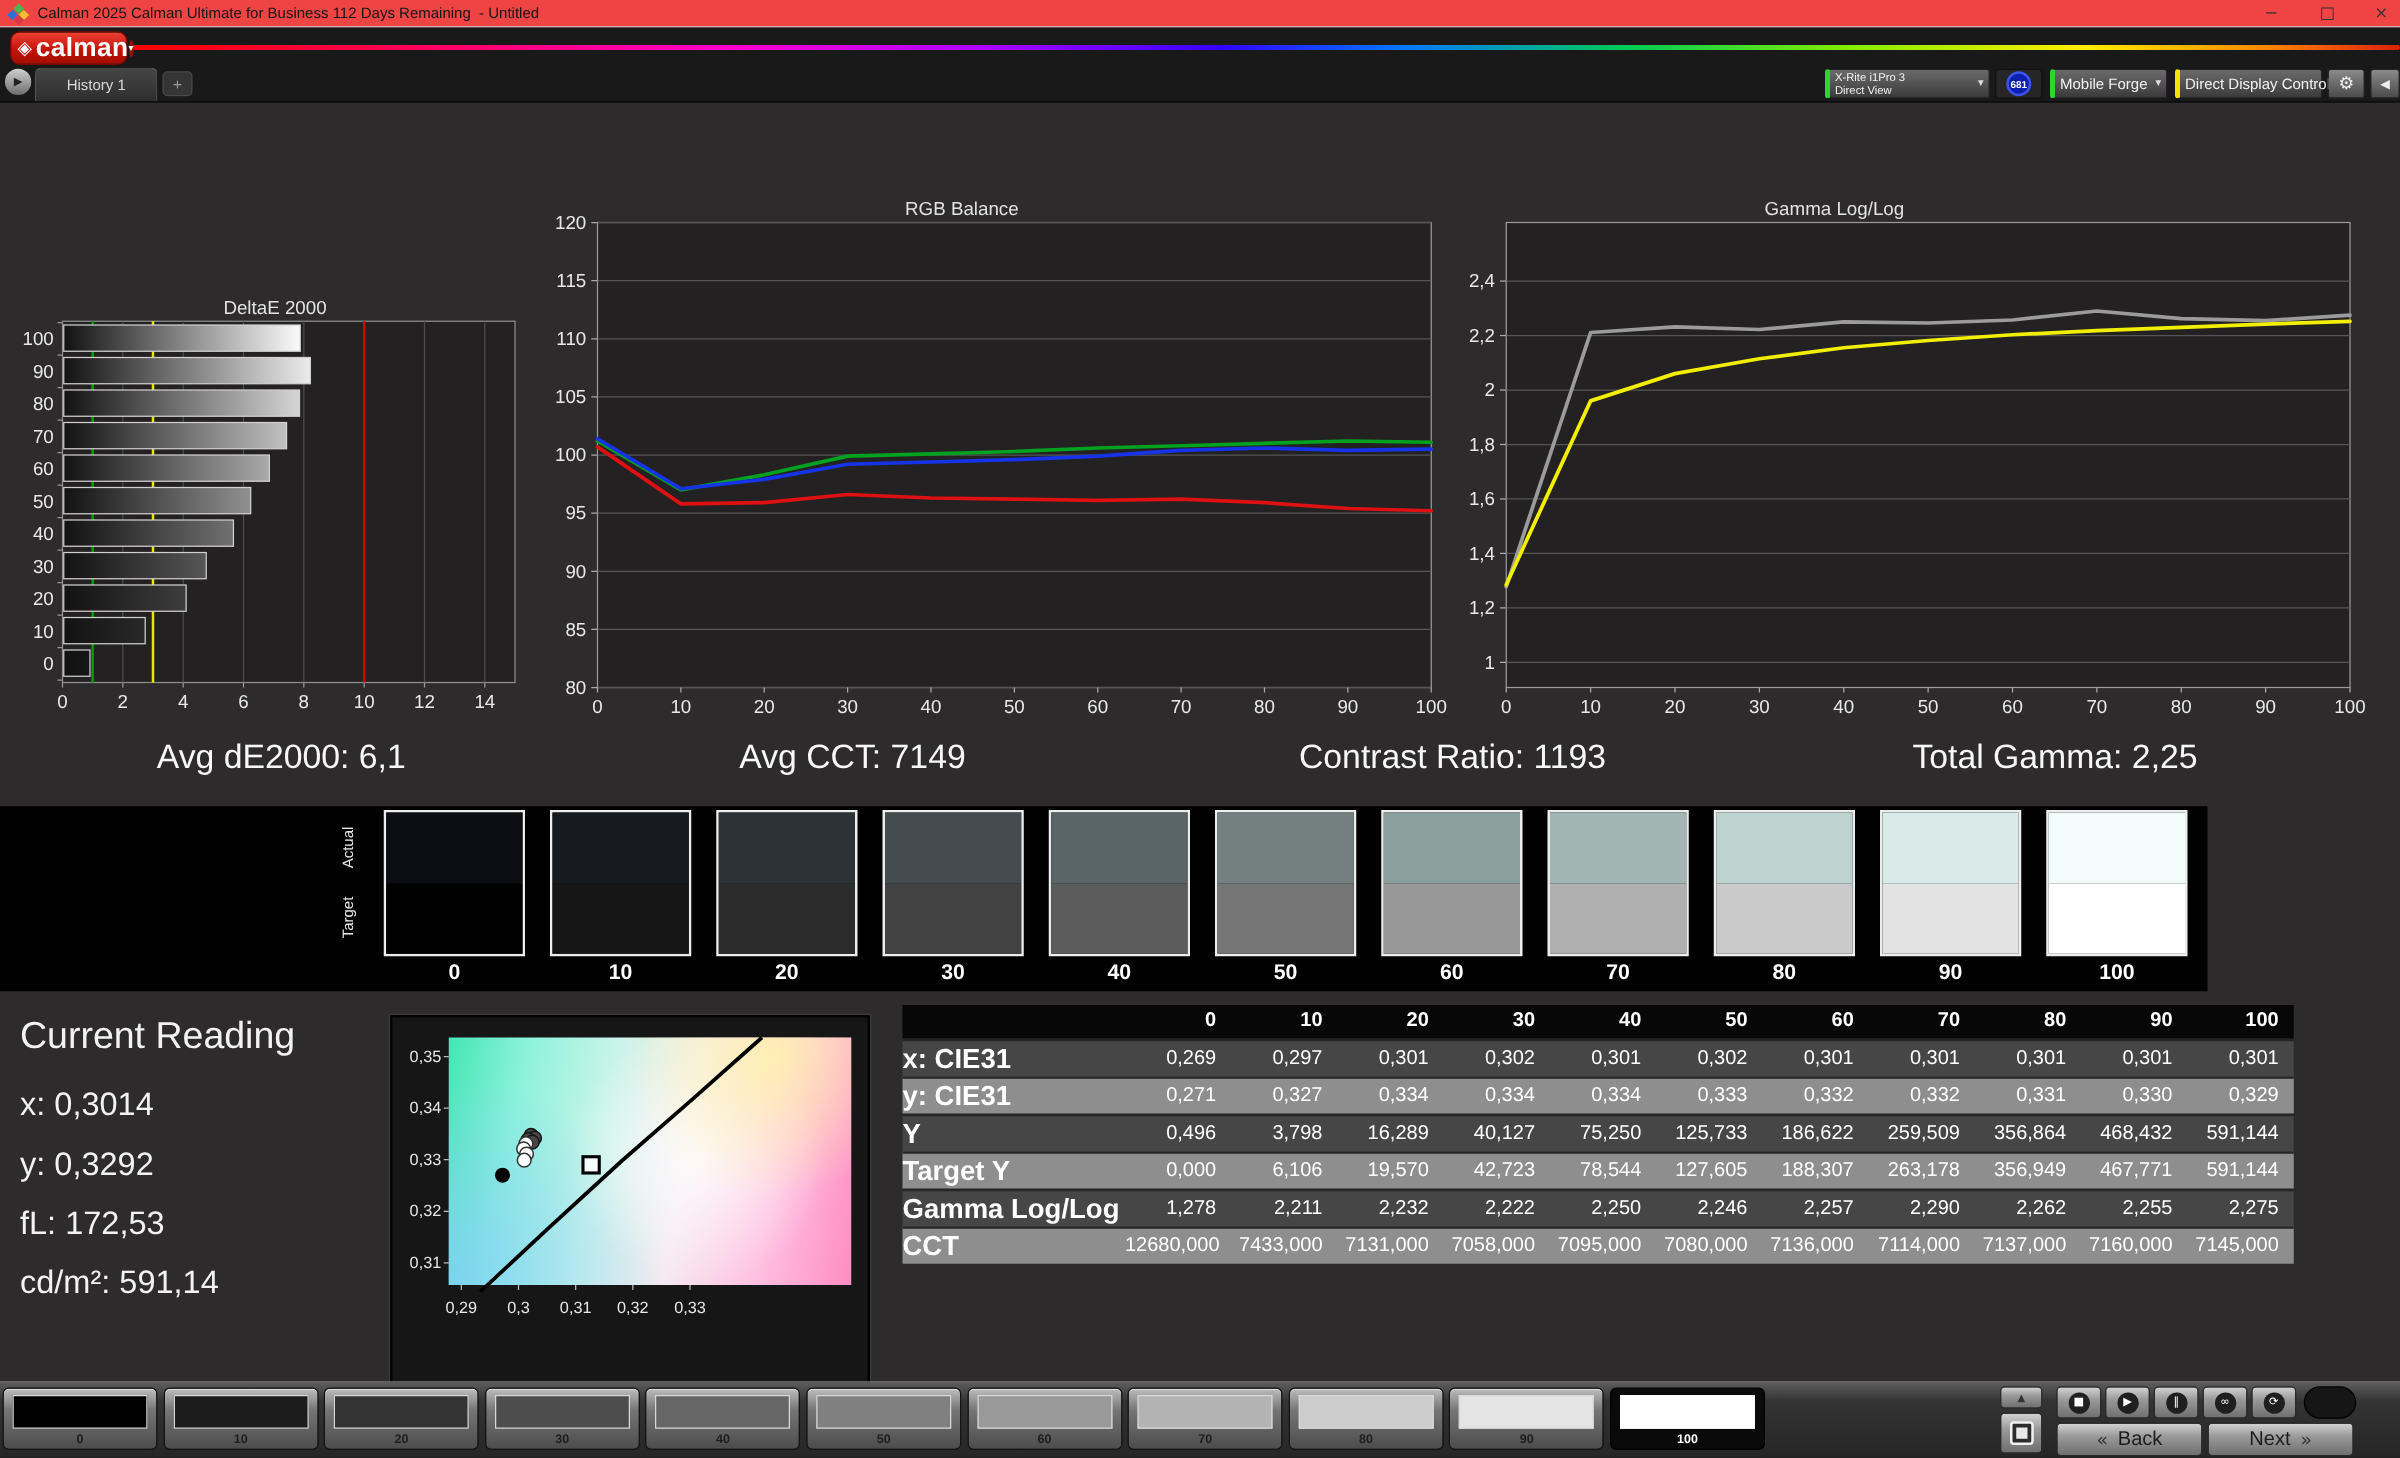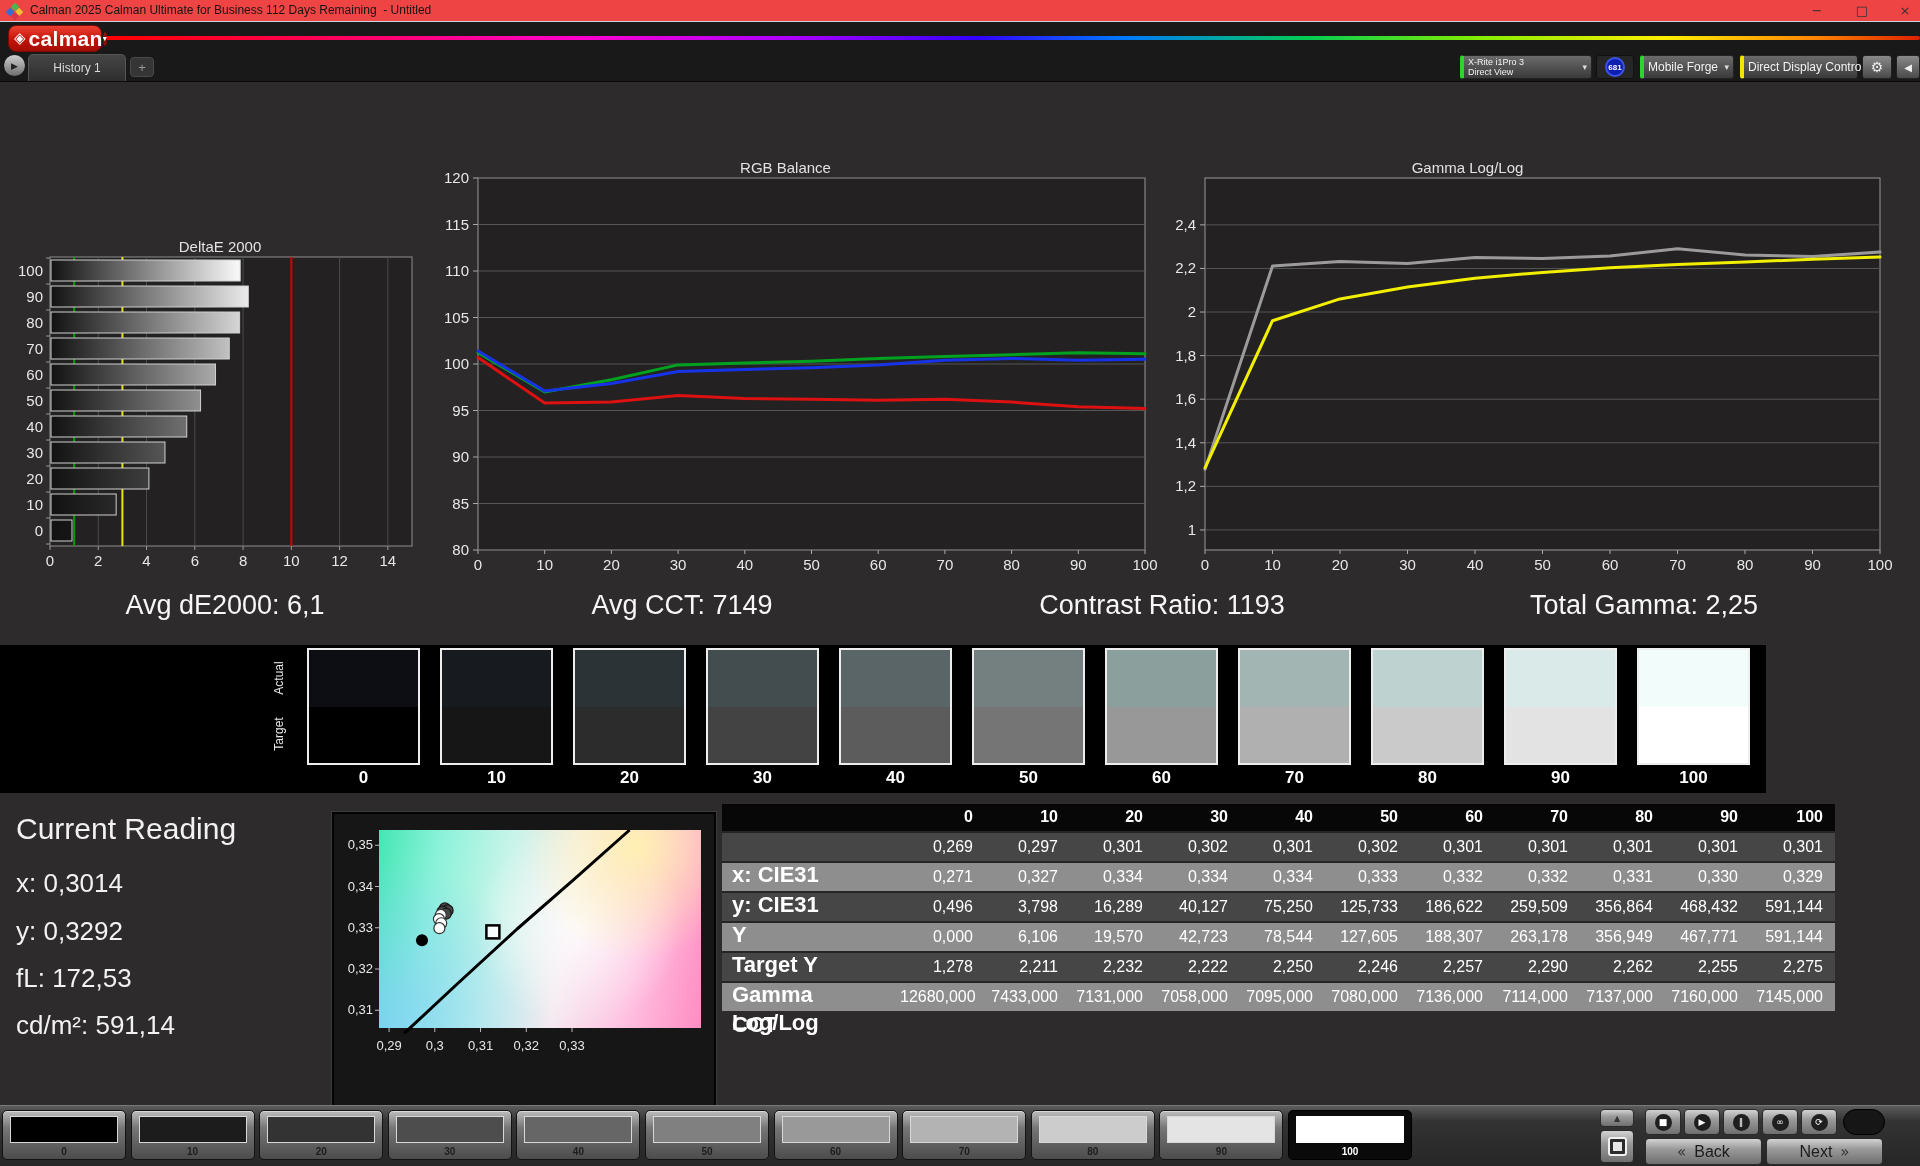--- a/index.html
+++ b/index.html
@@ -63,38 +63,38 @@
   .sw{position:absolute;top:3px;width:113px;height:117px;border:2px solid #ededed;}
   .sw .half{position:absolute;left:0;width:109px;height:57px;}
   .sw .h2{top:57px;height:56px;}
   .swl{position:absolute;top:123px;width:113px;text-align:center;color:#fff;font-weight:bold;font-size:17px;}
 
   
   .crtitle{left:16px;top:812px;font-size:30px;color:#f2f2f2;}
   .crline{left:16px;font-size:26px;color:#f2f2f2;}
 
   
-  .ciepanel{left:332px;top:812px;width:384px;height:312px;background:#161616;border:2px solid #030303;outline:1px solid #3c3c3c;}
+  .ciepanel{left:312px;top:812px;width:384px;height:312px;background:#161616;border:2px solid #030303;outline:1px solid #3c3c3c;}
   .ciegrad{left:45px;top:16px;width:322px;height:198px;
     background:
       radial-gradient(circle at 80% 8%, rgba(255,246,170,.85), rgba(255,246,170,0) 36%),
       radial-gradient(circle at 62% 48%, rgba(255,255,255,.8), rgba(255,255,255,0) 46%),
       radial-gradient(circle at 0% 100%, rgba(130,200,255,.7), rgba(130,200,255,0) 45%),
       linear-gradient(100deg,#44e6b4 0%,#8df2da 18%,#c9f4e9 38%,#f5e9f0 58%,#ffc1e1 78%,#ff8cc2 100%);}
 
   
   .dtable{left:722px;top:804px;width:1113px;}
   .trow{display:flex;width:1113px;}
   .trow.head{height:27px;background:#070707;}
   .trow.r{height:30px;border-top:2px solid #252525;}
   .trow.dark{background:#464646;}
   .trow.light{background:#8e8e8e;}
   .tcell{color:#fff;font-size:16px;line-height:28px;}
   .trow.head .tcell{line-height:25px;font-weight:bold;}
-  .tlabel{width:178px;padding-left:10px;font-weight:bold;font-size:22px;margin-top:28px;}
+  .tlabel{width:178px;font-weight:bold;font-size:22px;}
   .tval{width:85px;text-align:right;padding-right:12px;}
 
   
   .bottombar{left:0;top:1105px;width:1920px;height:61px;
     background:linear-gradient(#5c5c5c,#333 25%,#262626);border-top:1px solid #787878;}
   .patch{position:absolute;top:4px;width:124px;height:50px;border-radius:5px;border:1px solid #141414;
     background:linear-gradient(#bdbdbd,#767676 35%,#4c4c4c);box-shadow:inset 0 1px 0 rgba(255,255,255,.45);cursor:pointer;}
   .patch .ps{position:absolute;left:7px;top:5px;width:108px;height:27px;border:1px solid #d8d8d8;}
   .patch .pl{position:absolute;top:35px;width:100%;text-align:center;font-size:10px;font-weight:bold;color:#1d1d1d;}
   .patch.sel{background:#0a0a0a;border-color:#000;box-shadow:none;}
@@ -167,21 +167,21 @@
     <div class="abs sqbtn" style="left:1862px;width:30px;font-size:14px">
         <span>⚙</span>
       </div>
     <div class="abs sqbtn" style="left:1896px;width:24px;font-size:10px">
         <span>◀</span>
       </div>
   </div>
 
 
   <div class="ctitle" style="left:40px;top:238px;width:360px">DeltaE 2000</div>
-  <div class="ctitle" style="left:452px;top:159px;width:667px">RGB Balance</div>
+  <div class="ctitle" style="left:436px;top:159px;width:667px">RGB Balance</div>
   <div class="ctitle" style="left:1130px;top:159px;width:675px">Gamma Log/Log</div>
 
   <svg id="svg-deltae" class="abs" style="left:0;top:256px" width="460" height="330">
       <rect x="50" y="1" width="362" height="289" fill="#232121" stroke="#8f8f8f"></rect>
       <line x1="98.26666666666667" y1="1" x2="98.26666666666667" y2="290" stroke="#4d4d4d"></line>
       <line x1="146.53333333333333" y1="1" x2="146.53333333333333" y2="290" stroke="#4d4d4d"></line>
       <line x1="194.8" y1="1" x2="194.8" y2="290" stroke="#4d4d4d"></line>
       <line x1="243.06666666666666" y1="1" x2="243.06666666666666" y2="290" stroke="#4d4d4d"></line>
       <line x1="291.3333333333333" y1="1" x2="291.3333333333333" y2="290" stroke="#4d4d4d"></line>
       <line x1="339.6" y1="1" x2="339.6" y2="290" stroke="#4d4d4d"></line>

